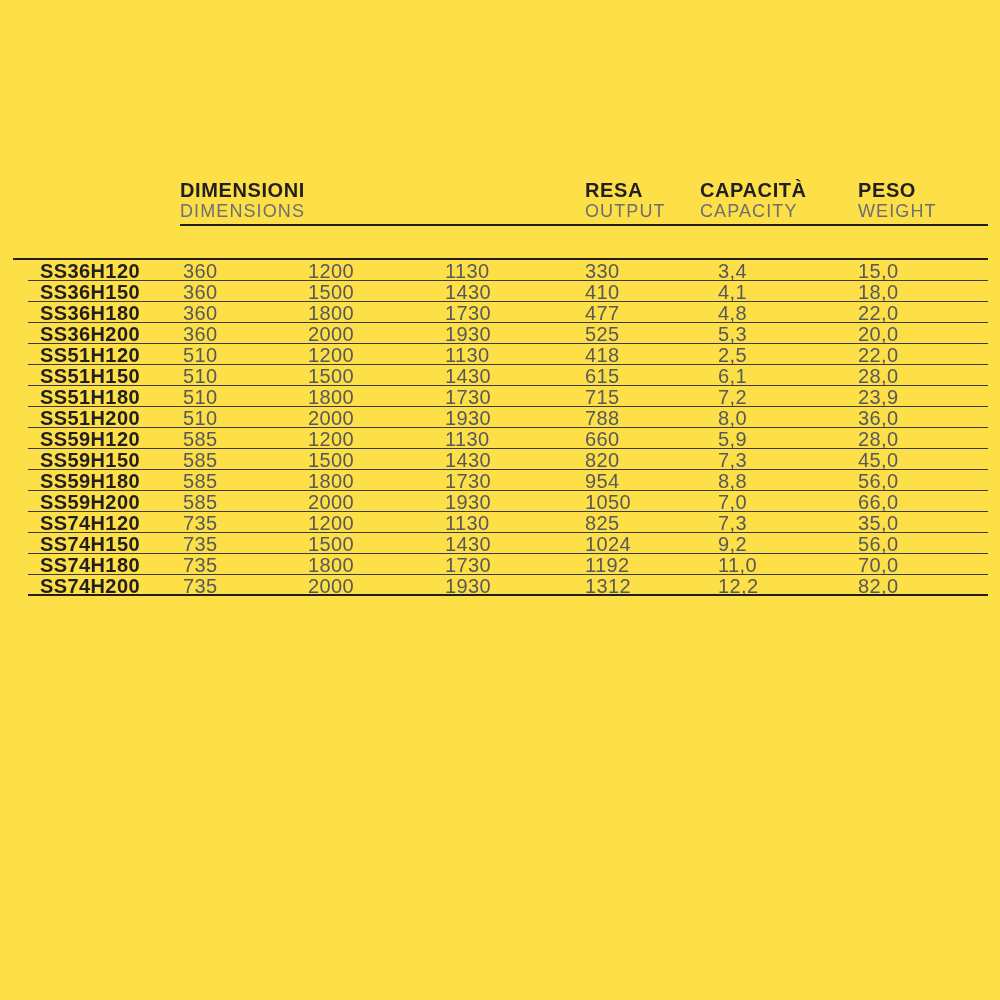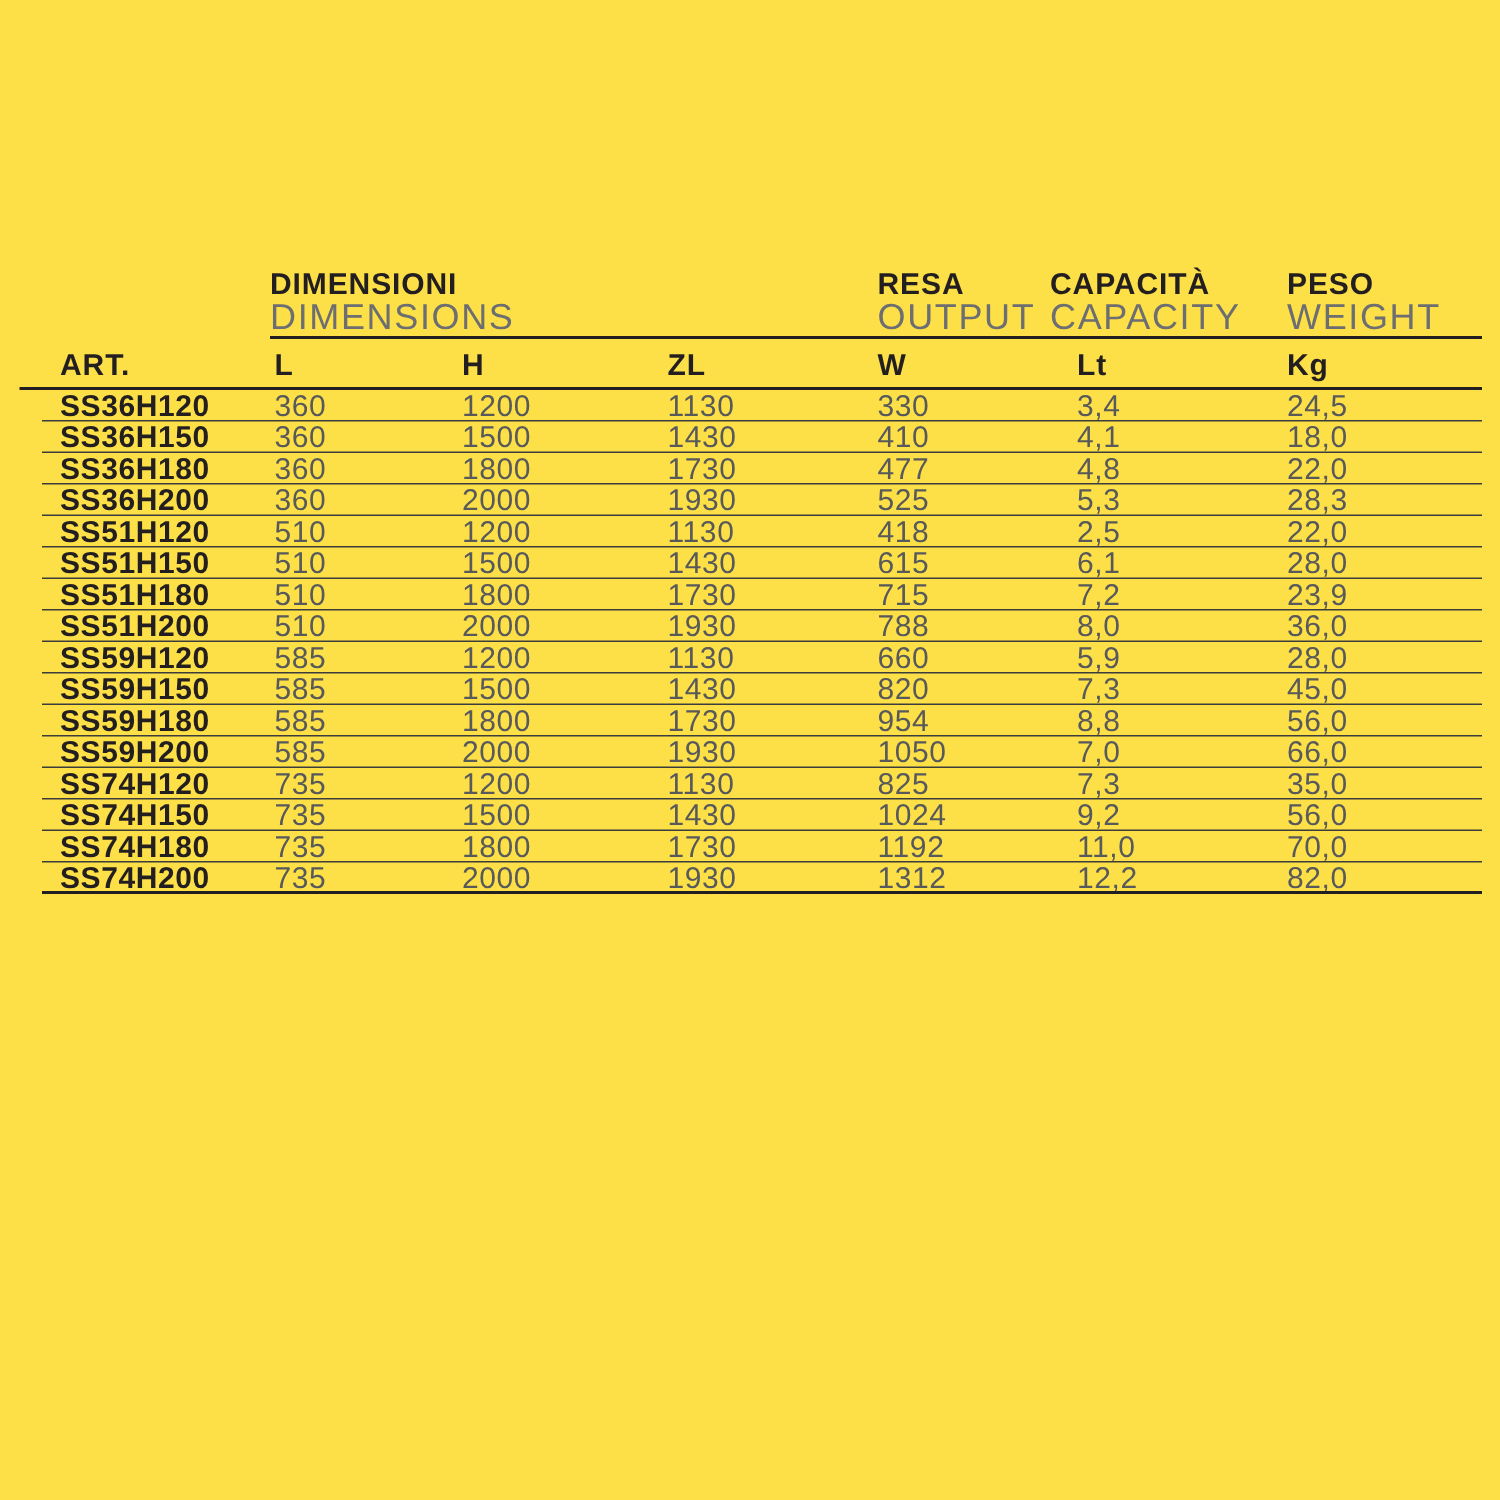--- a/index.html
+++ b/index.html
@@ -20,21 +20,21 @@
   .group{
     position:absolute;top:0;
     line-height:21px;
     white-space:nowrap;
   }
   .group .it{
     font-size:20px;font-weight:700;
     letter-spacing:0.6px;color:#231f20;
   }
   .group .en{
-    font-size:24px;font-weight:400;
+    font-size:18px;font-weight:400;
     letter-spacing:1.1px;color:#6d6e71;
   }
   .g-dim{left:167px;}
   .g-resa{left:572px;}
   .g-cap{left:687px;}
   .g-peso{left:845px;}
   .group-underline{
     position:absolute;top:44px;left:167px;right:0;
     height:2px;background:#231f20;
   }
@@ -95,41 +95,32 @@
       <div class="it">CAPACITÀ</div>
       <div class="en">CAPACITY</div>
     </div>
     <div class="group g-peso">
       <div class="it">PESO</div>
       <div class="en">WEIGHT</div>
     </div>
 
     <div class="group-underline"></div>
 
-    <div class="colhead-row">
-      <div class="cell art">ART.</div>
-      <div class="cell">L</div>
-      <div class="cell">H</div>
-      <div class="cell">ZL</div>
-      <div class="cell">W</div>
-      <div class="cell">Lt</div>
-      <div class="cell">Kg</div>
-    </div>
 
     <div class="head-line"></div>
 
     <div class="rows" id="rows">
   <div class="row">
     <div class="cell art">SS36H120</div>
     <div class="cell val">360</div>
     <div class="cell val">1200</div>
     <div class="cell val">1130</div>
     <div class="cell val">330</div>
     <div class="cell val">3,4</div>
-    <div class="cell val">24,5</div>
+    <div class="cell val">15,0</div>
   </div>
 
   <div class="row">
     <div class="cell art">SS36H150</div>
     <div class="cell val">360</div>
     <div class="cell val">1500</div>
     <div class="cell val">1430</div>
     <div class="cell val">410</div>
     <div class="cell val">4,1</div>
     <div class="cell val">18,0</div>
@@ -145,21 +136,21 @@
     <div class="cell val">22,0</div>
   </div>
 
   <div class="row">
     <div class="cell art">SS36H200</div>
     <div class="cell val">360</div>
     <div class="cell val">2000</div>
     <div class="cell val">1930</div>
     <div class="cell val">525</div>
     <div class="cell val">5,3</div>
-    <div class="cell val">28,3</div>
+    <div class="cell val">20,0</div>
   </div>
 
   <div class="row">
     <div class="cell art">SS51H120</div>
     <div class="cell val">510</div>
     <div class="cell val">1200</div>
     <div class="cell val">1130</div>
     <div class="cell val">418</div>
     <div class="cell val">2,5</div>
     <div class="cell val">22,0</div>

